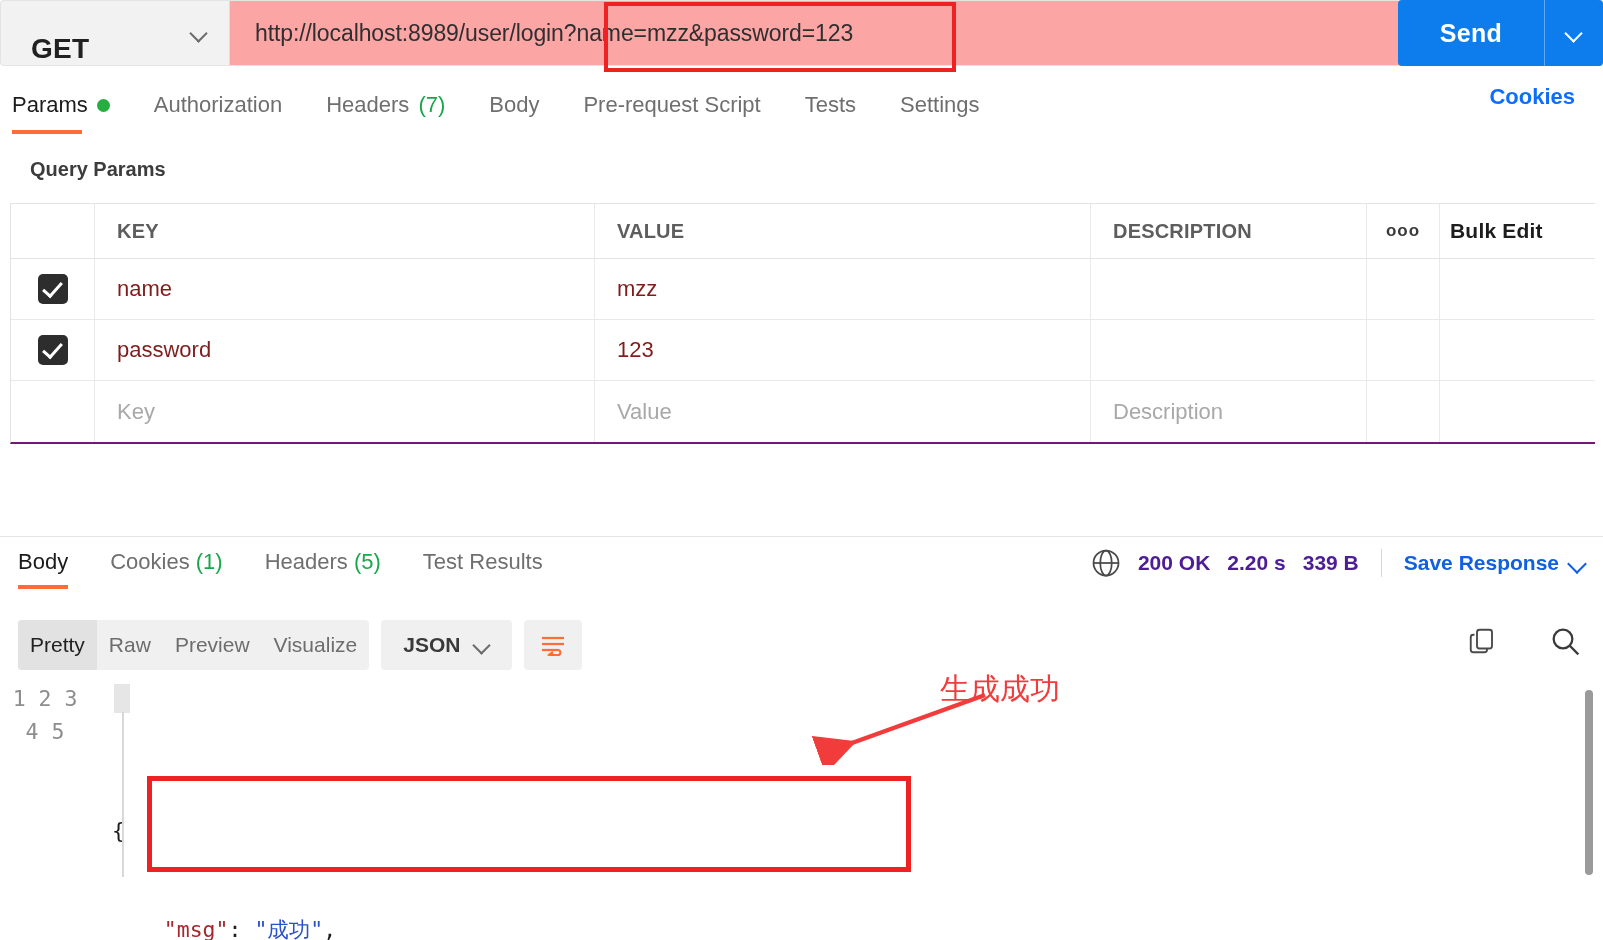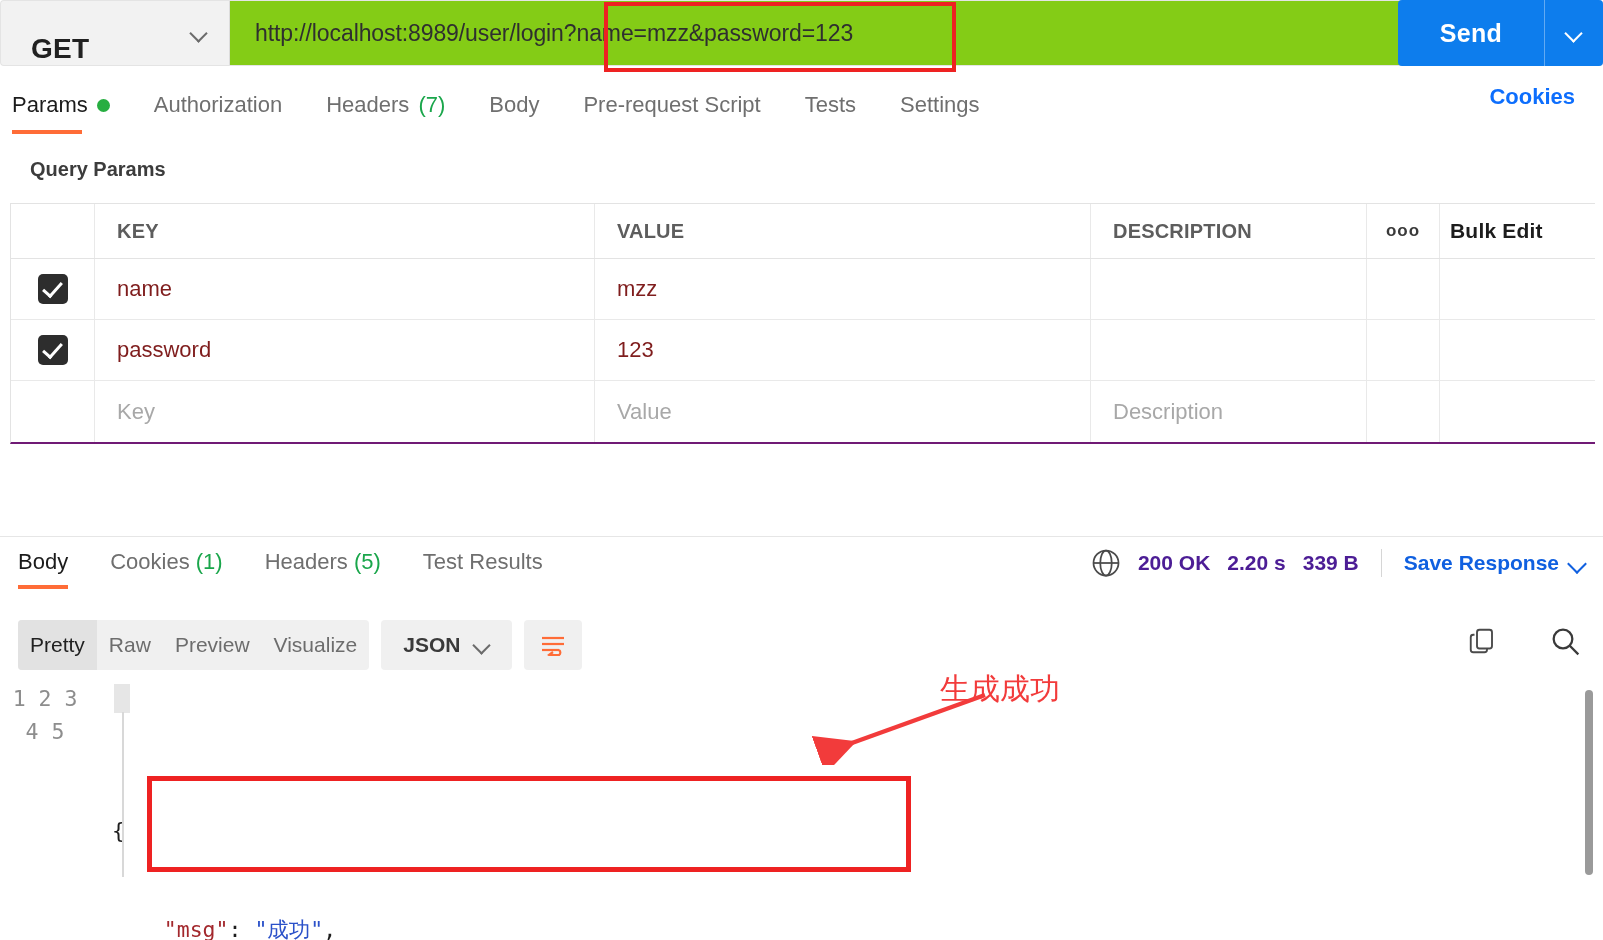--- a/index.html
+++ b/index.html
@@ -32,21 +32,21 @@
     width: 16px; height: 16px; position: relative; display:inline-block;
   }
   .chev::before {
     content:""; position:absolute; left:1px; top:2px;
     width: 11px; height: 11px;
     border-right: 2px solid #6b6b6b; border-bottom: 2px solid #6b6b6b;
     transform: rotate(45deg);
   }
   .url-input {
     flex: 1; height: 66px;
-    background: #84cc16;
+    background: #fca5a5;
     border: 1px solid #e4e4e4; border-left: none;
     border-radius: 0 4px 4px 0;
     display: flex; align-items: center;
     padding-left: 25px;
     font-size: 23px; color: #2f2f2f;
     letter-spacing: -0.1px;
     white-space: nowrap;
     overflow: hidden;
   }
   .send-wrap {

